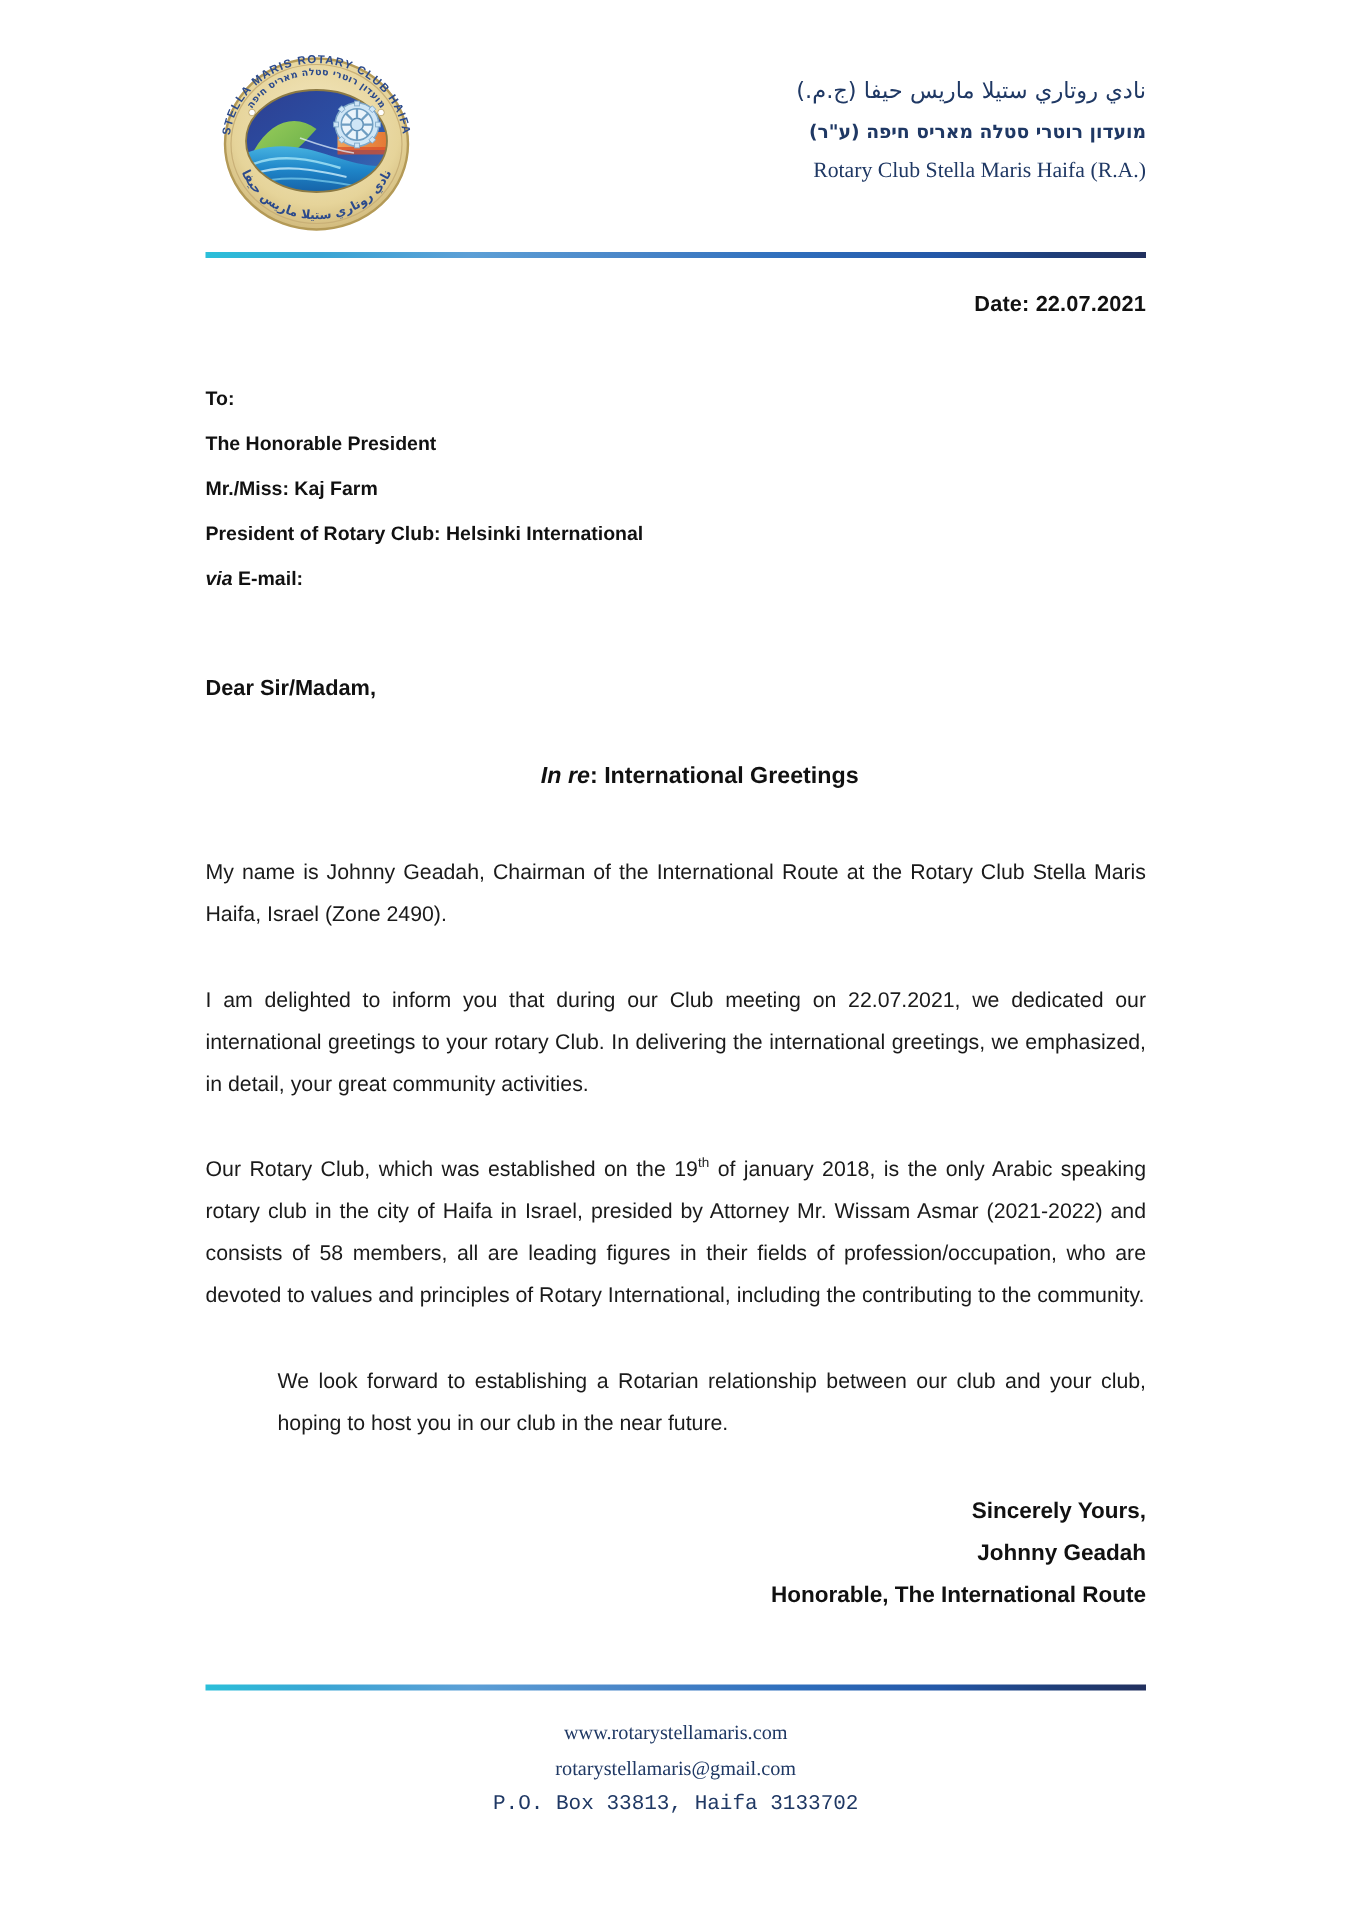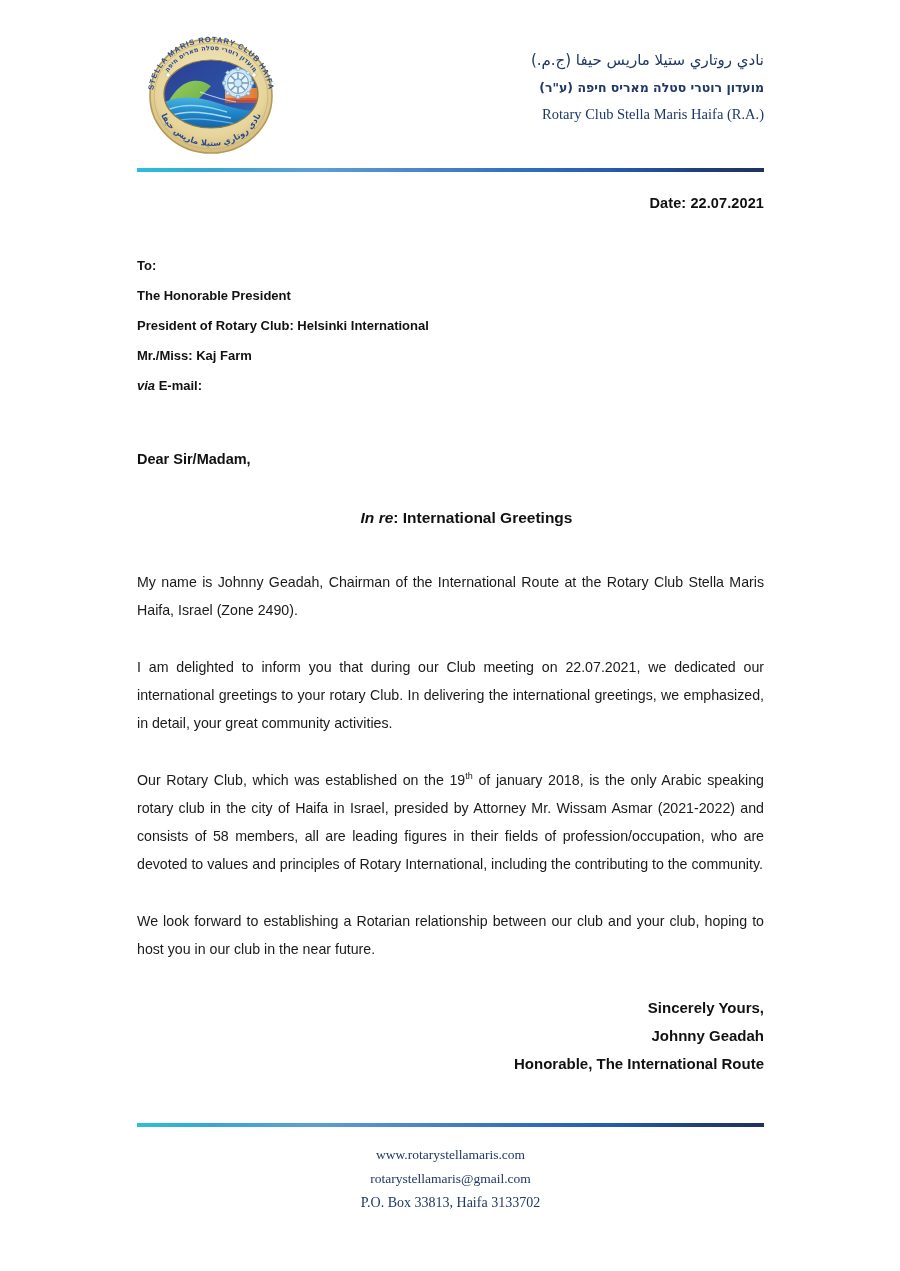--- a/index.html
+++ b/index.html
@@ -153,21 +153,21 @@
     width: 627px;
   }
   .para {
     text-align: justify;
     font-size: 14.2px;
     line-height: 28px;
     color: #1a1a1a;
     margin: 0 0 29px 0;
     font-stretch: semi-condensed;
   }
-  .para:last-child { margin-bottom: 0; }
+  .para:last-child { margin-bottom: 0; margin-left: 48px; }
   .para sup {
     font-size: 9px;
     vertical-align: super;
     line-height: 0;
   }
 
   
   .signature {
     position: absolute;
     left: 137px;
@@ -191,20 +191,21 @@
     text-align: center;
     font-family: "Liberation Serif", "DejaVu Serif", serif;
     color: #1f3864;
   }
   .footer .f-line {
     font-size: 13.5px;
     line-height: 24px;
   }
   .footer .f-line.addr {
     font-size: 14px;
+    font-family: Liberation Mono, monospace;
   }
 </style>
 </head>
 <body>
 
 <div class="page">
 
   <div class="letterhead">
 
     <div class="logo-wrap">
@@ -308,22 +309,22 @@
     </div>
   </div>
 
   <div class="divider top"></div>
 
   <div class="date-line">Date: 22.07.2021</div>
 
   <div class="recipient">
     <div class="r-line">To:</div>
     <div class="r-line">The Honorable President</div>
+    <div class="r-line">Mr./Miss: Kaj Farm</div>
     <div class="r-line">President of Rotary Club: Helsinki International</div>
-    <div class="r-line">Mr./Miss: Kaj Farm</div>
     <div class="r-line"><i>via</i><span> E-mail:</span></div>
   </div>
 
   <div class="salutation">Dear Sir/Madam,</div>
 
   <div class="subject"><i>In re</i><span>: International Greetings</span></div>
 
   <div class="body-block">
     <p class="para">My name is Johnny Geadah, Chairman of the International Route at the Rotary Club Stella Maris Haifa, Israel (Zone 2490).</p>
     <p class="para">I am delighted to inform you that during our Club meeting on 22.07.2021, we dedicated our international greetings to your rotary Club. In delivering the international greetings, we emphasized, in detail, your great community activities.</p>

